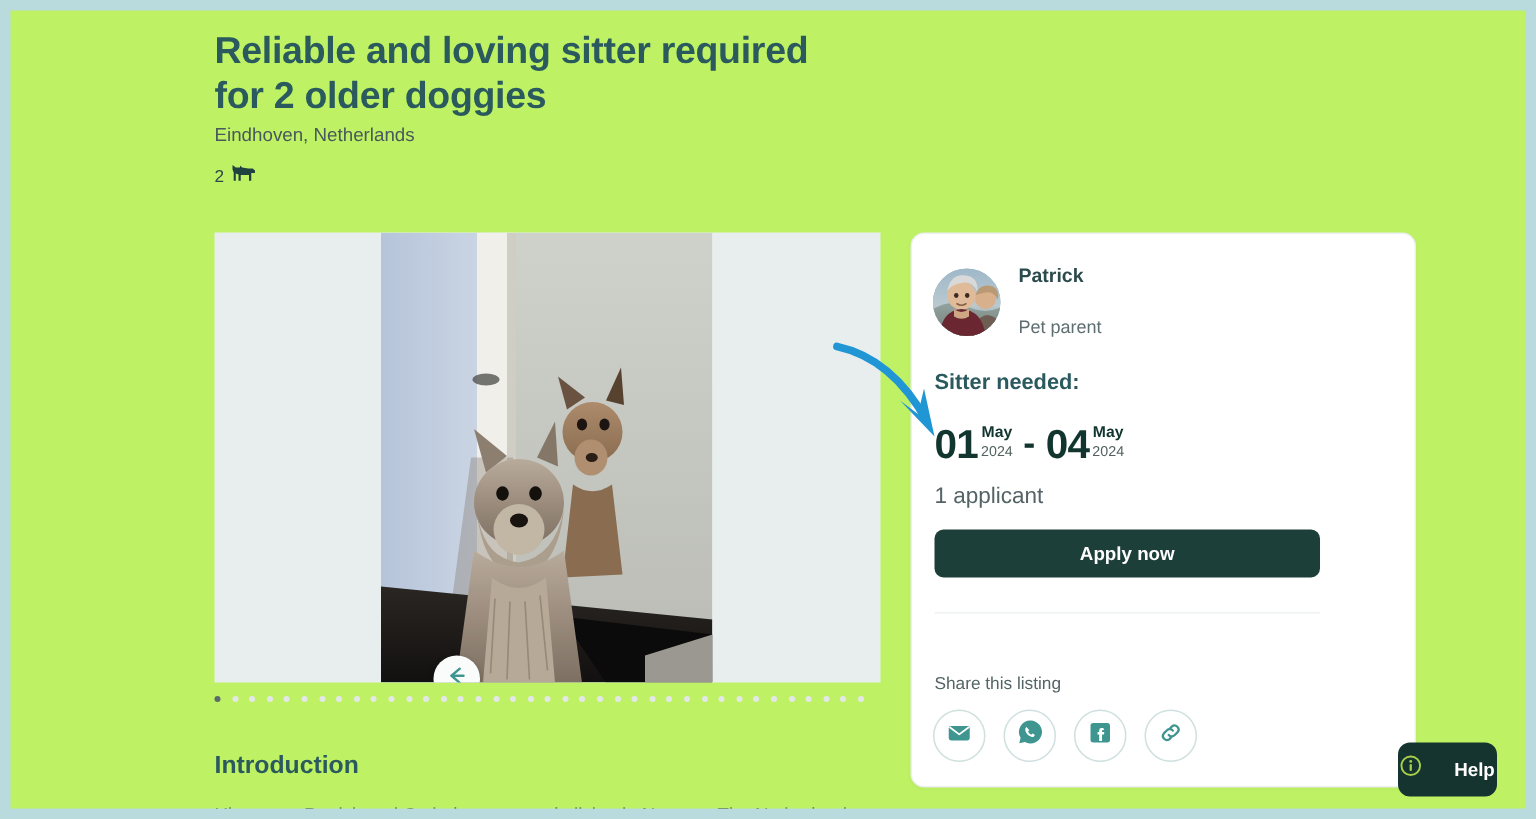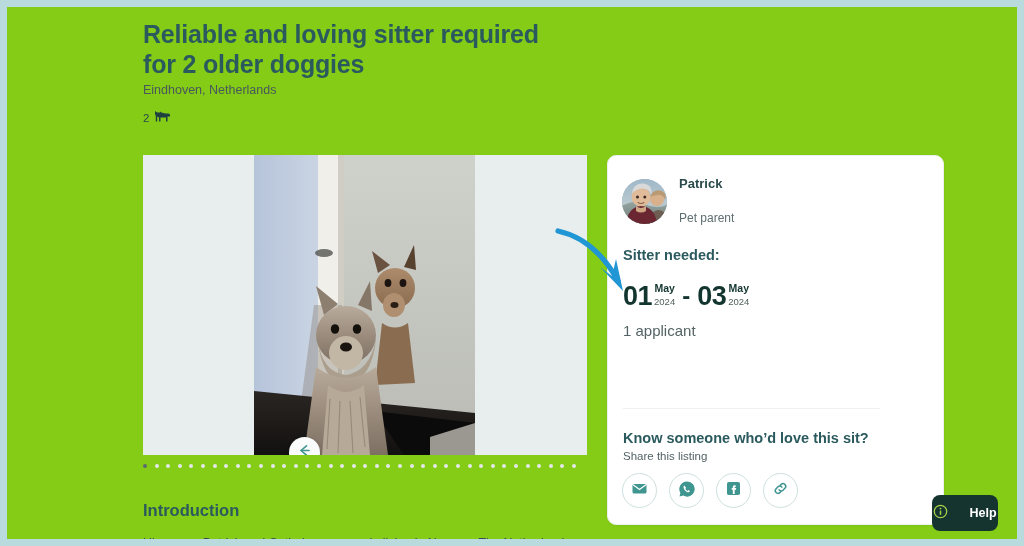--- a/index.html
+++ b/index.html
@@ -6,21 +6,21 @@
   html, body { width:1024px; height:546px; }
   body {
     font-family:"Liberation Sans", sans-serif;
     background:#b9dbdd;
     overflow:hidden;
   }
   #page {
     position:absolute;
     left:7px; top:7px;
     width:1010px; height:532px;
-    background:#84cc16;
+    background:#bef264;
     overflow:hidden;
   }
 
   
   .listing-title {
     position:absolute; left:136px; top:12px; width:430px;
     font-size:25px; line-height:30px; font-weight:700;
     color:#2b5a5e; letter-spacing:-0.2px;
   }
   .listing-location {
@@ -358,34 +358,34 @@
     <div class="dates">
       <div class="date-block">
         <span class="date-day">01</span>
         <span class="date-my">
           <span class="date-month">May</span>
           <span class="date-year">2024</span>
         </span>
       </div>
       <span class="date-sep">-</span>
       <div class="date-block">
-        <span class="date-day">03</span>
+        <span class="date-day">04</span>
         <span class="date-my">
           <span class="date-month">May</span>
           <span class="date-year">2024</span>
         </span>
       </div>
     </div>
 
     <div class="applicants">1 applicant</div>
 
+    <button class="apply-btn">Apply now</button>
 
     <div class="card-divider"></div>
 
-    <div class="share-heading">Know someone who’d love this sit?</div>
     <div class="share-sub">Share this listing</div>
 
     <div class="share-icons">
       <div class="share-btn">
         <span>
           <svg width="17" height="17" viewBox="0 0 17 17">
             <rect x="1.5" y="4" width="14" height="9.6" rx="1.6" fill="#3f9590"></rect>
             <path d="M2.4 5 L8.5 9.6 L14.6 5" fill="none" stroke="#ffffff" stroke-width="1.2" stroke-linecap="round" stroke-linejoin="round"></path>
           </svg>
         </span>

